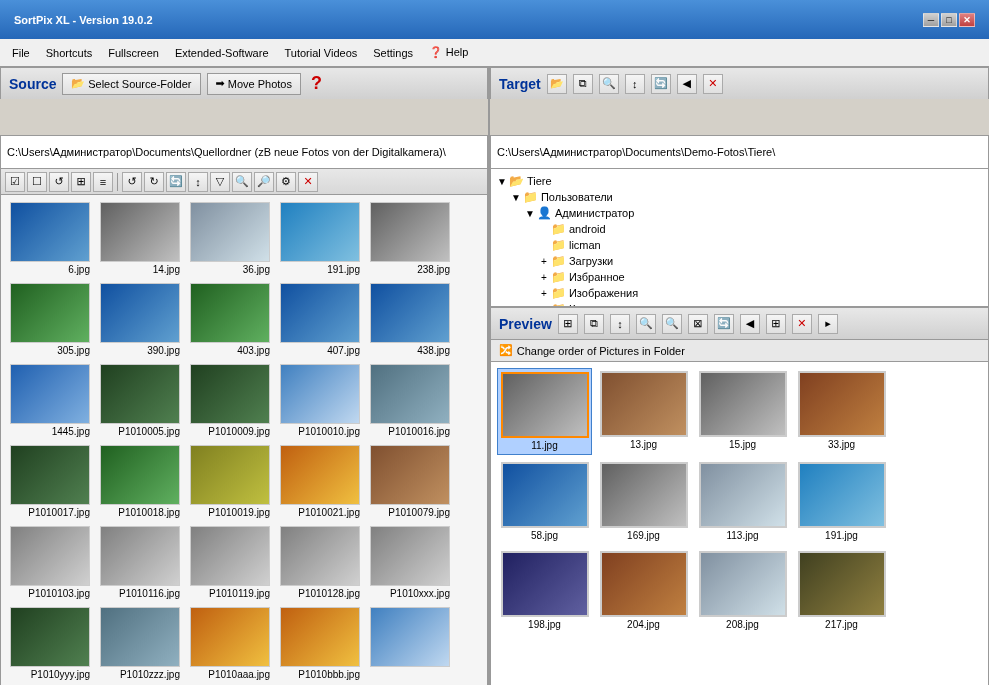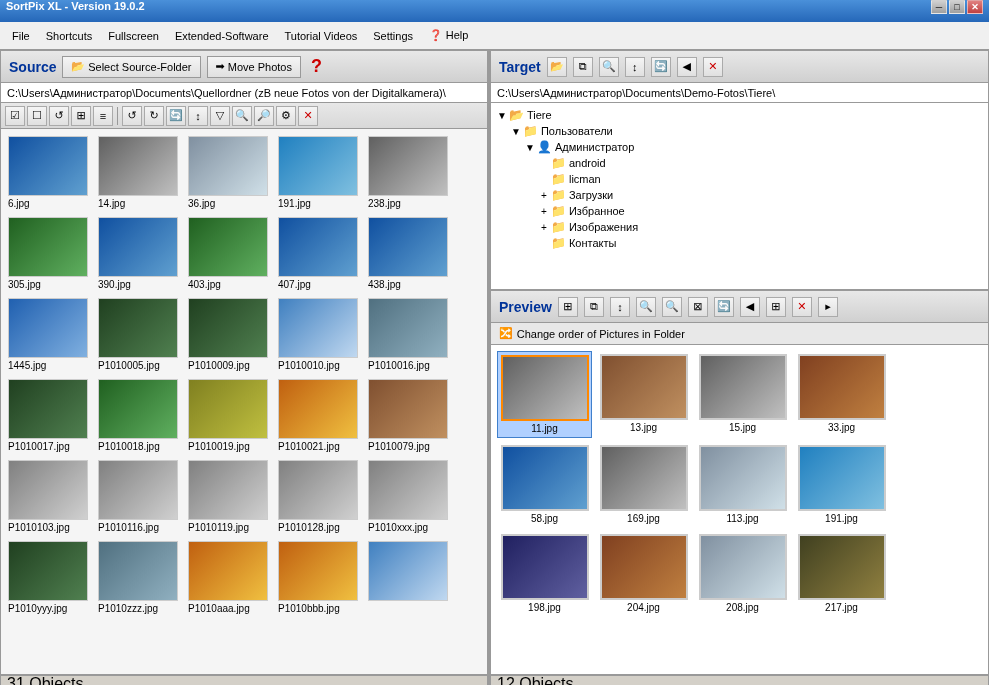--- a/index.html
+++ b/index.html
@@ -8,24 +8,25 @@
       font-size: 11px;
       background: #d4d0c8;
       width: 989px;
       height: 685px;
       overflow: hidden;
     }
 
     
     .title-bar {
       background: linear-gradient(to bottom, #4a90d9 0%, #2567b8 100%);
-      height: 22px;
-      display: flex;
+      height: 39px;
+      display: flex;
+      align-items: center;
       justify-content: space-between;
-      padding: 0 6px;
+      padding: 0 14px;
       color: white;
       font-size: 11px;
       font-weight: bold;
     }
     .title-bar-buttons { display: flex; gap: 2px; }
     .title-btn {
       width: 16px; height: 14px;
       border: 1px solid rgba(255,255,255,0.5);
       background: linear-gradient(to bottom, #d0d0d0, #a0a0a0);
       display: flex; align-items: center; justify-content: center;
@@ -103,23 +104,24 @@
       cursor: pointer; padding: 0 4px;
     }
 
     
     .path-bar {
       background: white;
       border: 1px solid #999;
       border-bottom: none;
       padding: 2px 6px;
       font-size: 11px;
-      height: 20px;
+      height: 33px;
       display: flex; align-items: center;
       overflow: hidden;
+      margin-top: 36px;
     }
 
     
     .toolbar {
       background: linear-gradient(to bottom, #e8e8e8, #d8d8d8);
       border: 1px solid #999;
       border-bottom: none;
       padding: 2px 4px;
       display: flex;
       align-items: center;
@@ -147,21 +149,21 @@
     .photo-grid {
       display: flex;
       flex-wrap: wrap;
       padding: 4px;
       gap: 2px;
     }
     .photo-item {
       width: 88px;
       display: flex;
       flex-direction: column;
-      align-items: flex-start;
+      align-items: flex-end;
       padding: 3px;
       cursor: pointer;
     }
     .photo-thumb {
       width: 80px;
       height: 60px;
       border: 1px solid #ccc;
       background: #ddd;
       overflow: hidden;
       display: flex; align-items: center; justify-content: center;

